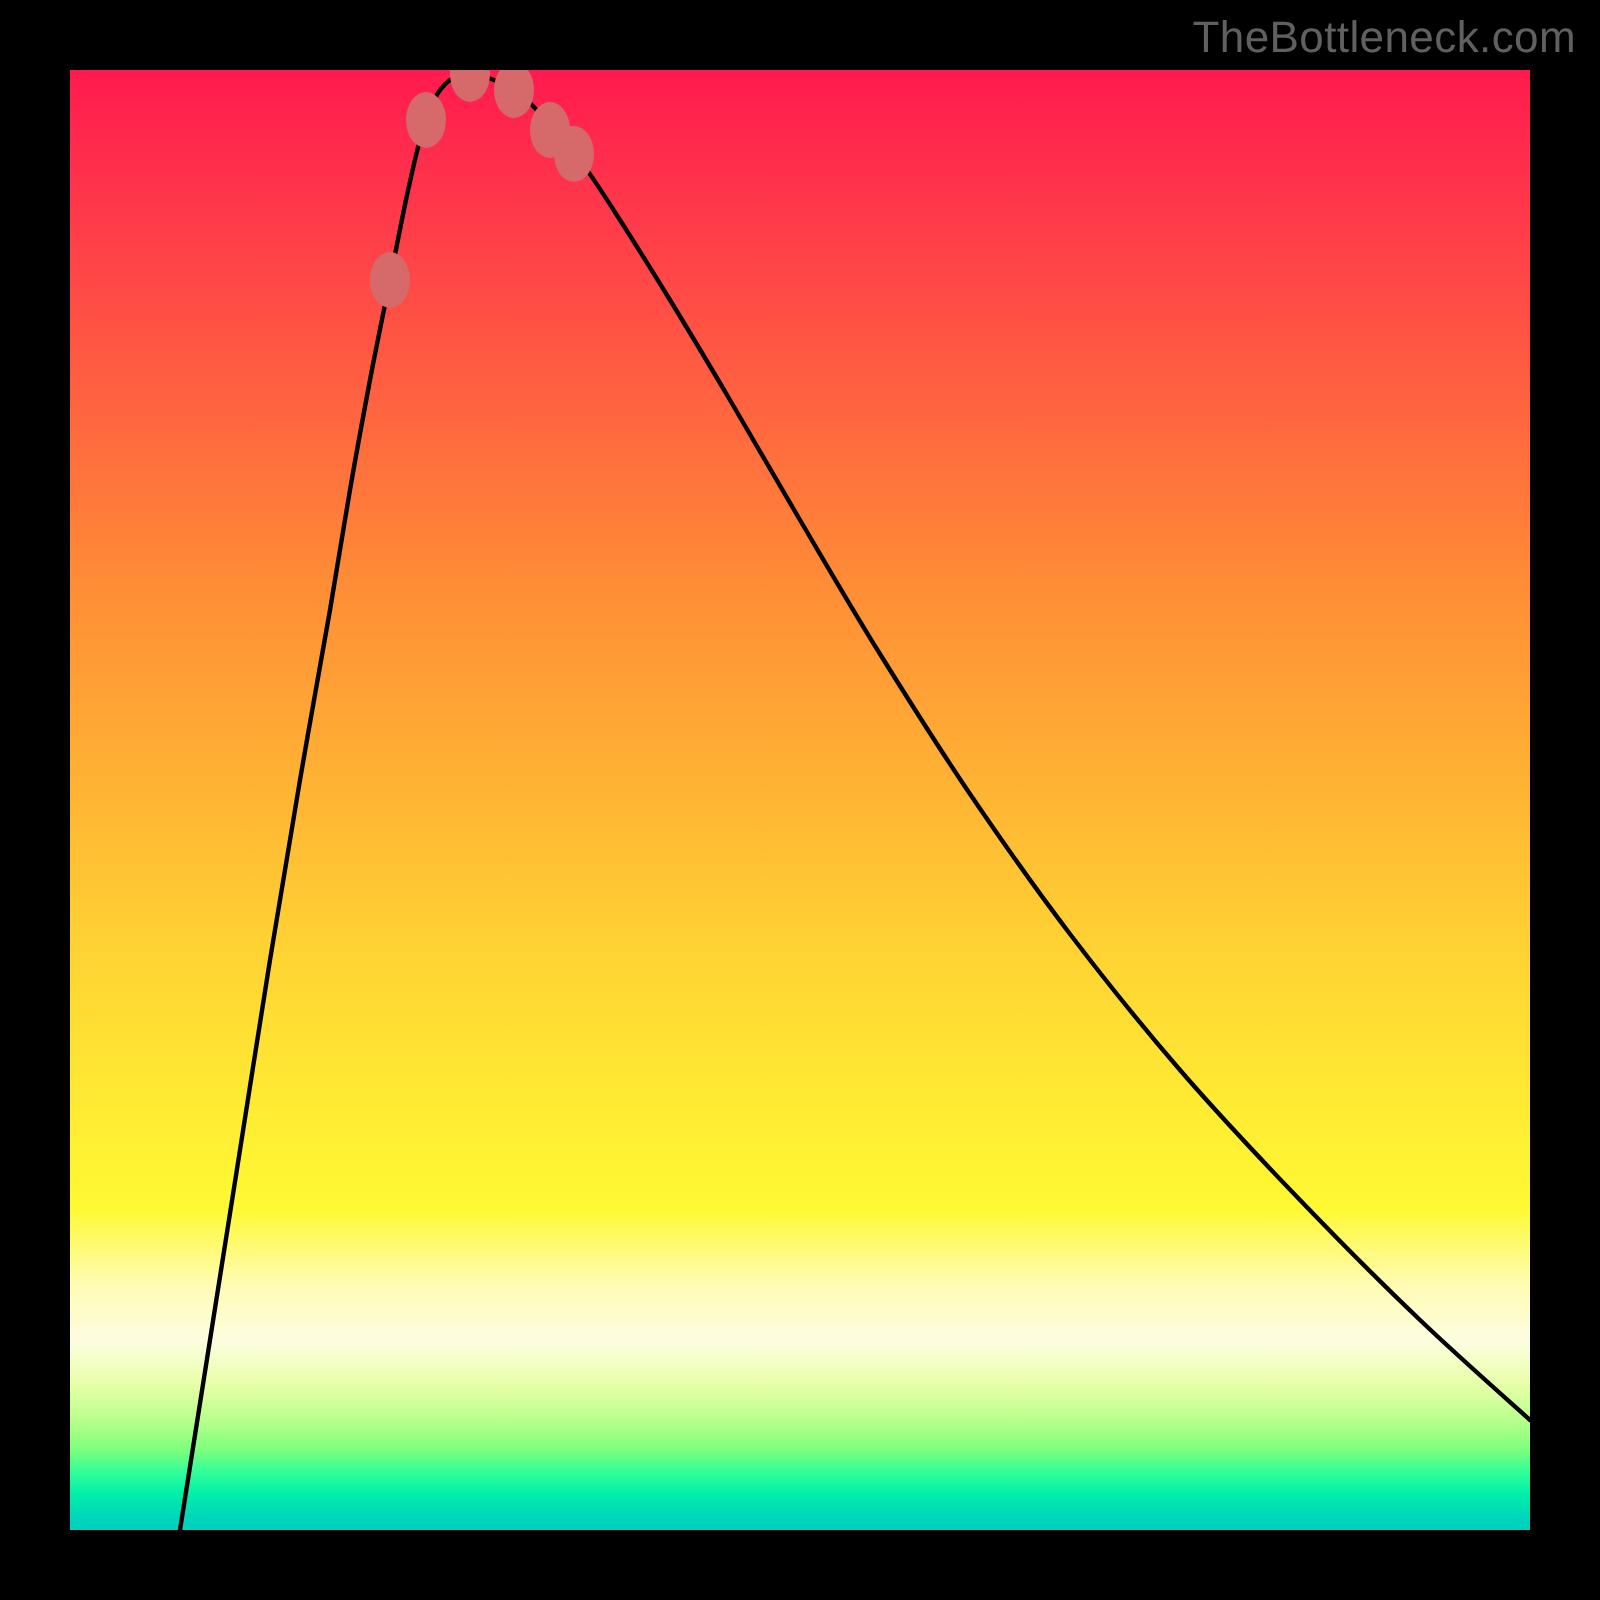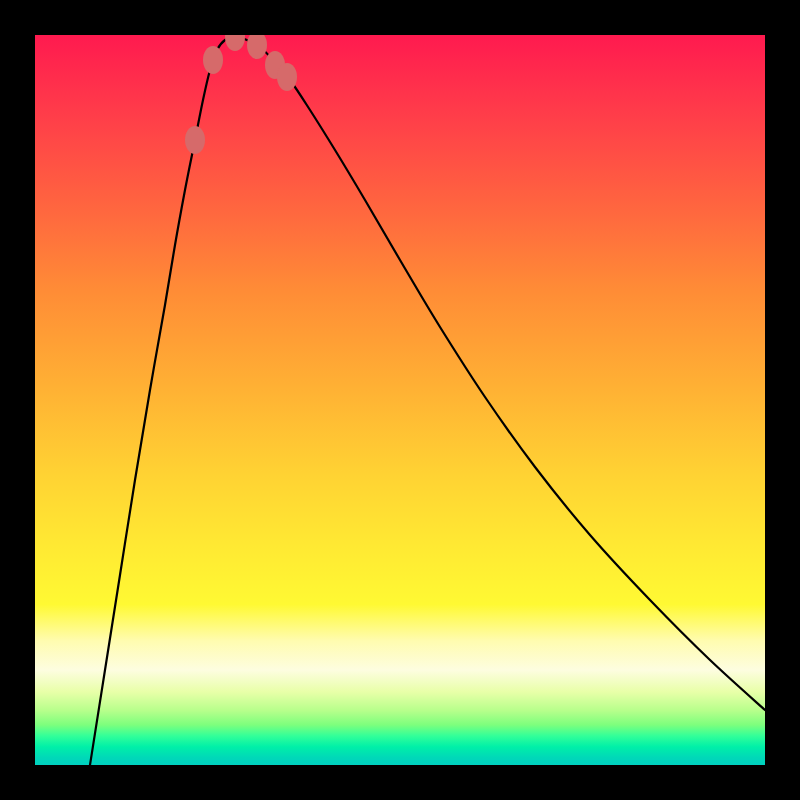--- a/index.html
+++ b/index.html
@@ -71,20 +71,21 @@
     inset: 0;
     width: 730px;
     height: 730px;
     z-index: 3;
   }
 </style>
 </head>
 <body>
 
 <div class="outer">
+  <div class="watermark">TheBottleneck.com</div>
   <div class="plot">
     <div class="gradient"></div>
     <svg class="curve" viewBox="0 0 730 730" preserveAspectRatio="none">
       <path id="curve-path" d="M 55.0 730.0 C 57.5 714.2 65.0 666.7 70.0 635.0 C 75.0 603.3 80.0 571.7 85.0 540.0 C 90.0 508.3 95.0 475.8 100.0 445.0 C 105.0 414.2 110.0 384.2 115.0 355.0 C 120.0 325.8 125.8 294.2 130.0 270.0 C 134.2 245.8 136.7 229.2 140.0 210.0 C 143.3 190.8 146.7 172.5 150.0 155.0 C 153.3 137.5 157.0 120.0 160.0 105.0 C 163.0 90.0 165.5 76.7 168.0 65.0 C 170.5 53.3 172.7 43.3 175.0 35.0 C 177.3 26.7 179.5 20.0 182.0 15.0 C 184.5 10.0 187.0 7.2 190.0 5.0 C 193.0 2.8 196.3 2.0 200.0 2.0 C 203.7 2.0 207.8 3.3 212.0 5.0 C 216.2 6.7 220.7 8.7 225.0 12.0 C 229.3 15.3 233.0 19.5 238.0 25.0 C 243.0 30.5 248.8 36.7 255.0 45.0 C 261.2 53.3 267.5 63.3 275.0 75.0 C 282.5 86.7 290.8 100.0 300.0 115.0 C 309.2 130.0 319.2 146.7 330.0 165.0 C 340.8 183.3 352.5 203.8 365.0 225.0 C 377.5 246.2 390.8 269.2 405.0 292.0 C 419.2 314.8 434.2 338.7 450.0 362.0 C 465.8 385.3 482.5 409.0 500.0 432.0 C 517.5 455.0 535.8 477.8 555.0 500.0 C 574.2 522.2 595.0 544.2 615.0 565.0 C 635.0 585.8 655.8 606.7 675.0 625.0 C 694.2 643.3 720.8 666.7 730.0 675.0" fill="none" stroke-width="2.2" stroke-linecap="round" stroke-linejoin="round" stroke="#000000"></path>
     </svg>
     <svg class="markers" viewBox="0 0 730 730" preserveAspectRatio="none">
       <g id="marker-group">
           <ellipse cx="160" cy="105" rx="10" ry="14" fill="#d66a6a"></ellipse>
           <ellipse cx="178" cy="25" rx="10" ry="14" fill="#d66a6a"></ellipse>
           <ellipse cx="200" cy="2" rx="10" ry="14" fill="#d66a6a"></ellipse>

